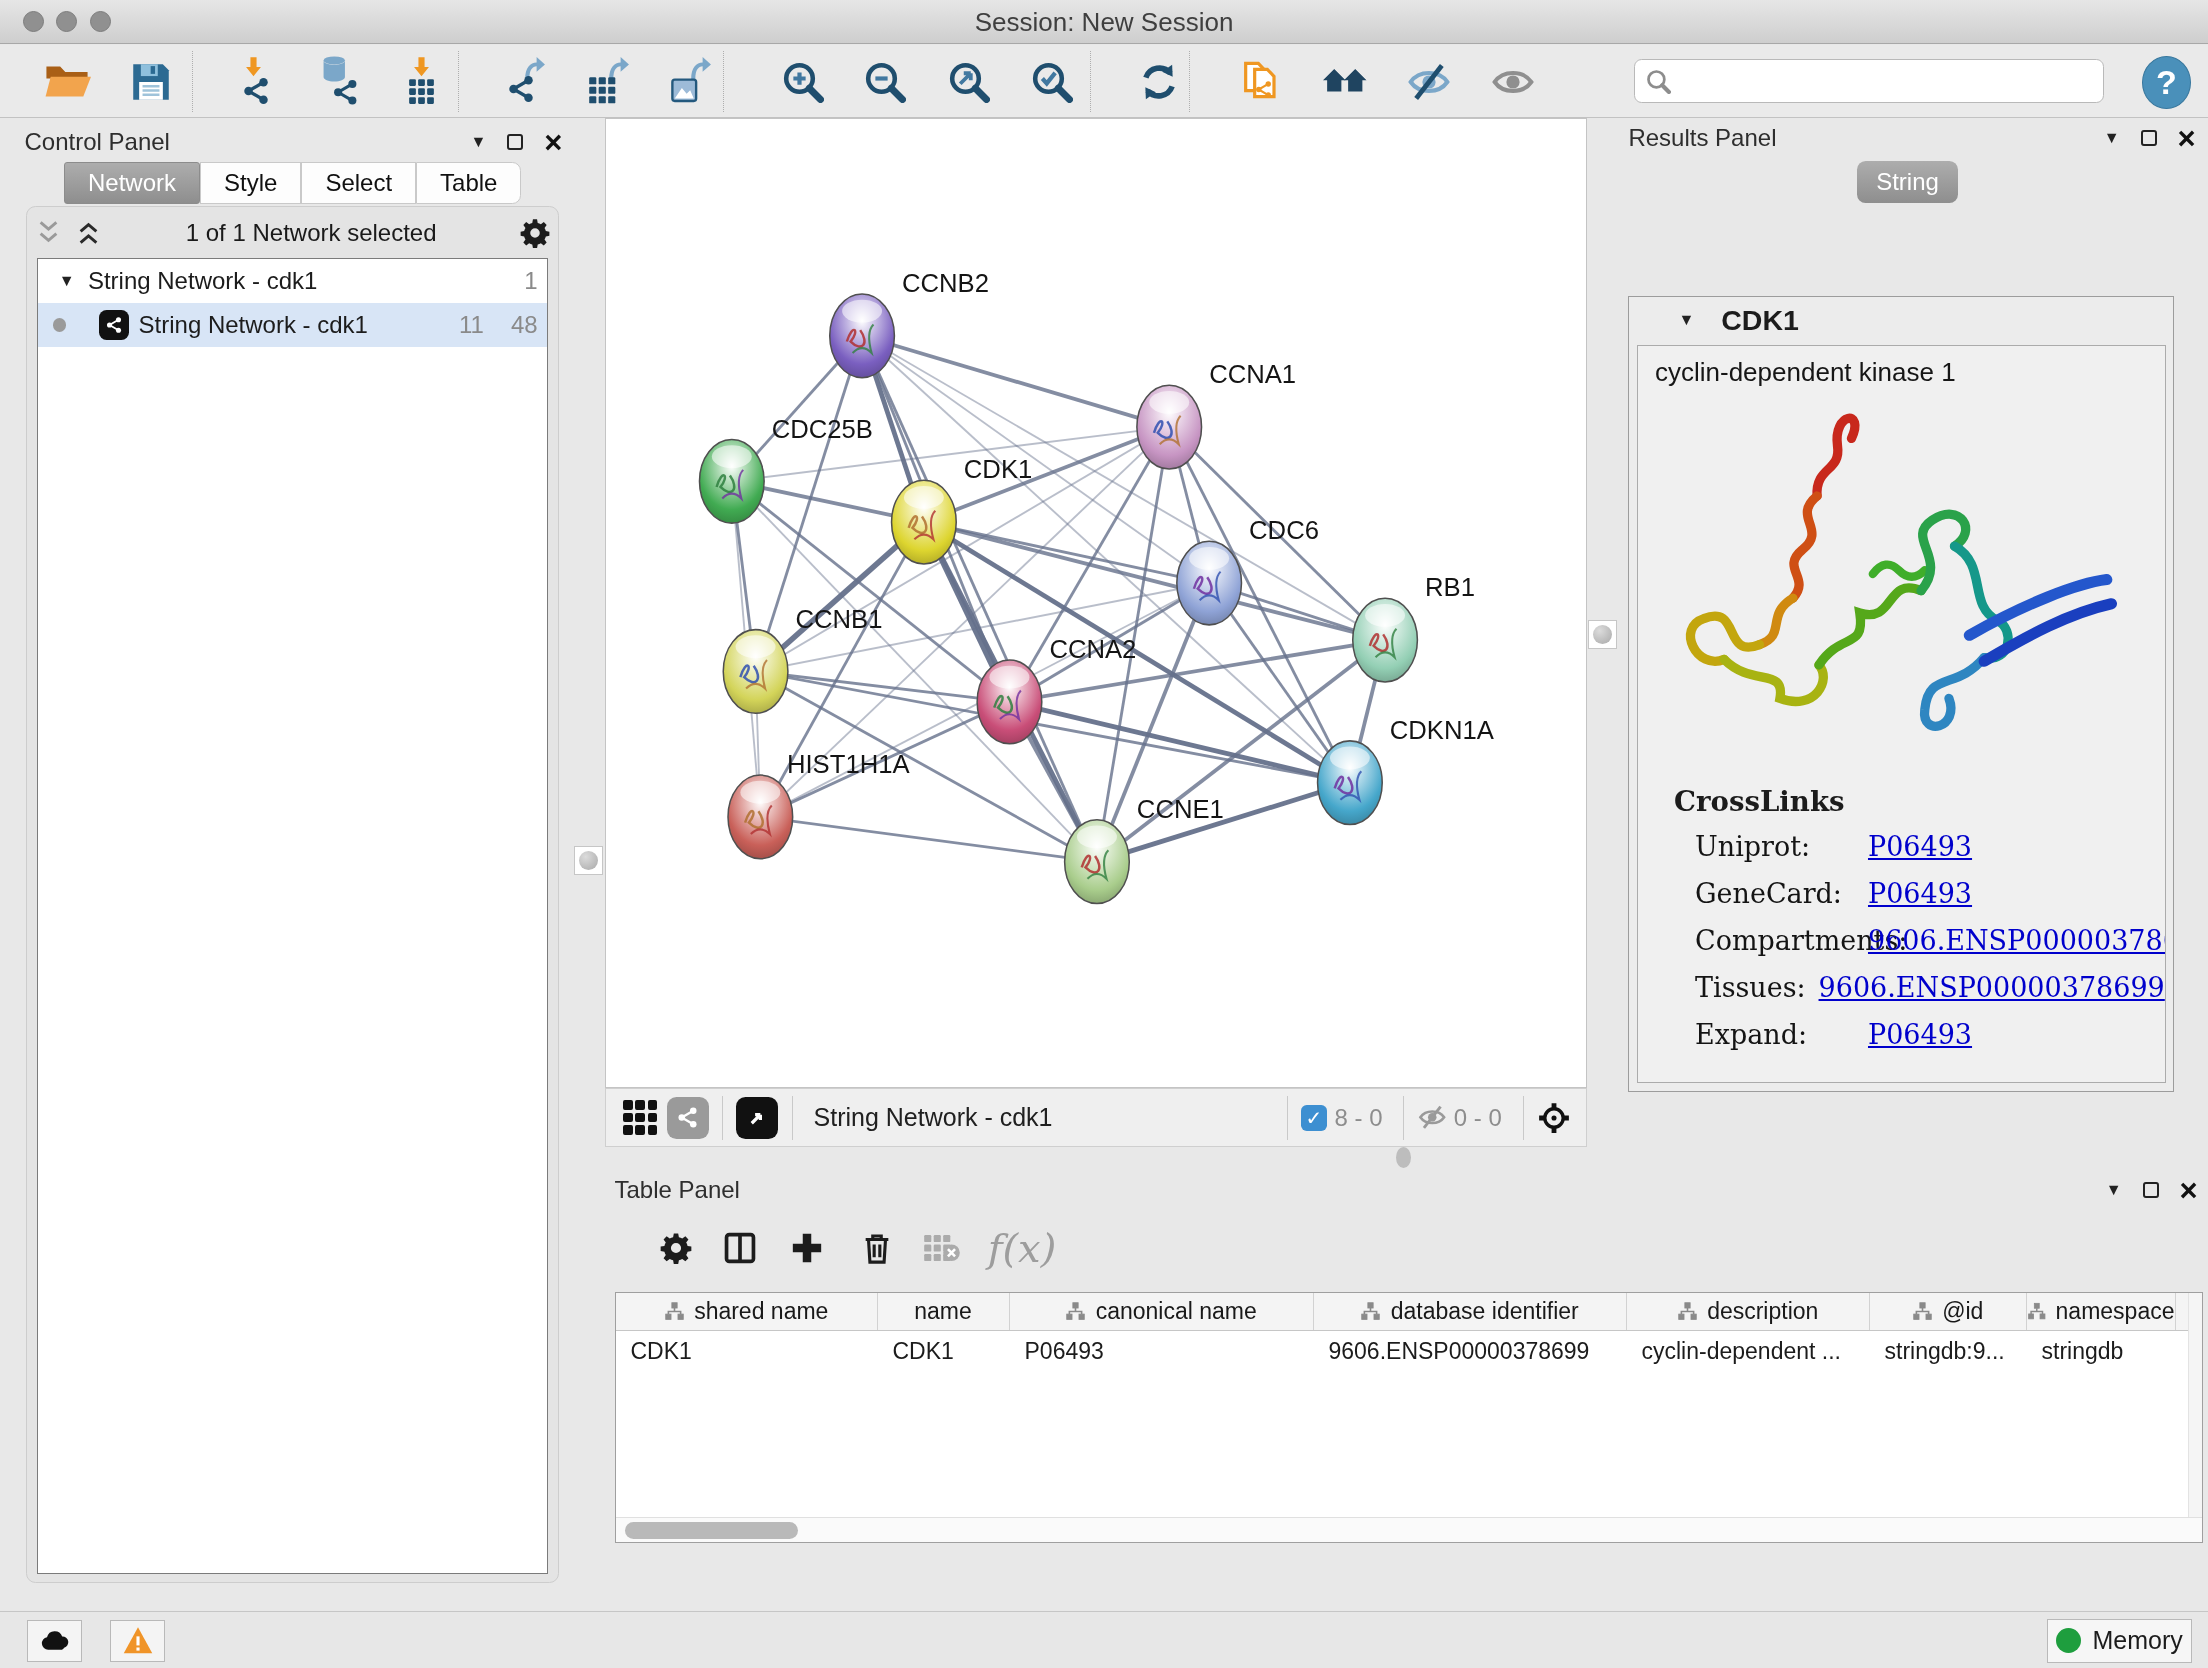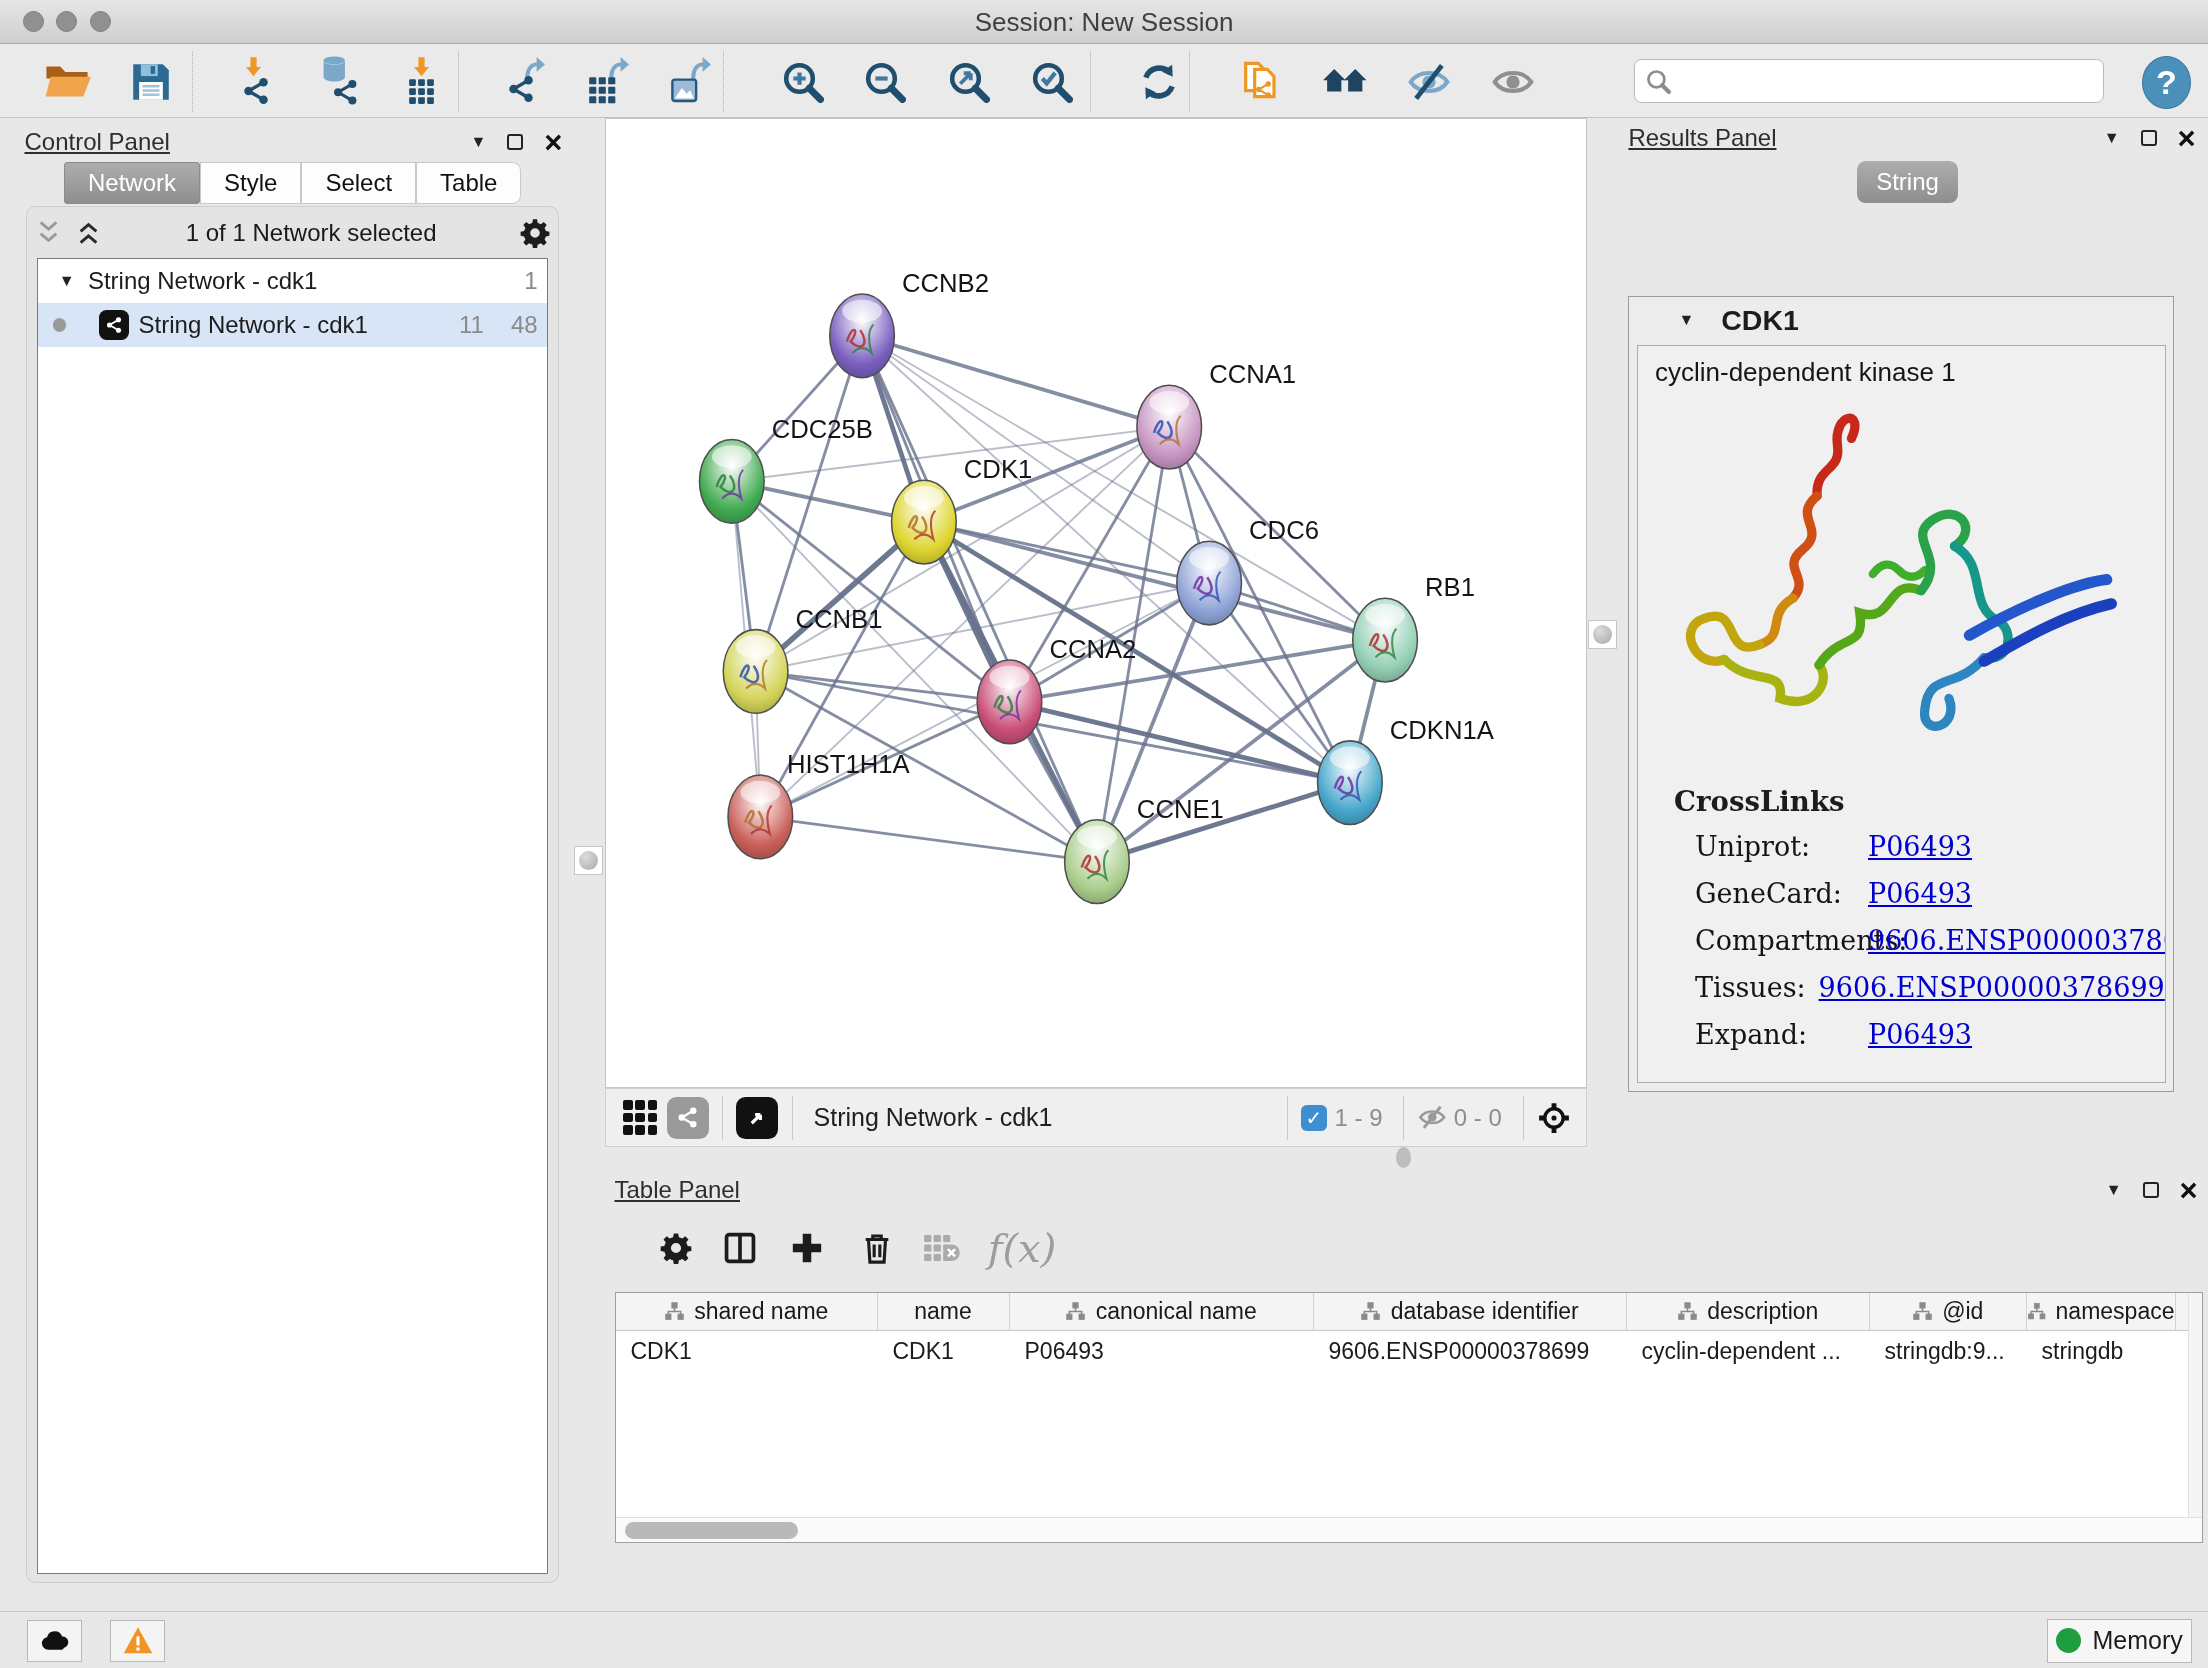--- a/index.html
+++ b/index.html
@@ -20,21 +20,21 @@
     align-items:center; justify-content:center; cursor:default; }
   .tb-sep { position:absolute; top:5.7px; height:61px; border-left:1.9px dotted #aeaeae; }
   #search-box { position:absolute; left:1634px; top:14.3px; width:470px; height:44px;
     background:#fff; border:1px solid #b9b9b9; border-radius:7.6px; display:flex; align-items:center; padding:0 11.4px; }
   #search-box input { border:none; outline:none; flex:1; font-size:23px; font-family:"Liberation Sans",sans-serif; background:transparent; }
   #help-btn { position:absolute; left:2142px; top:10.5px; width:49px; height:53px; border-radius:50%;
     background:#4a90ba; color:#fff; font-size:34px; font-weight:bold; display:flex; align-items:center; justify-content:center;
     border:1.9px solid #39789e; }
 
   
-  .panel-title { font-size:24px; color:#2e2e2e;text-decoration:underline; }
+  .panel-title { font-size:24px; color:#2e2e2e; }
   .ph-icons { display:flex; align-items:center; gap:21px; }
   .glyph-tri { font-size:16px; color:#222; }
   .sq-icon { width:16px; height:16px; border:2.4px solid #222; border-radius:2.9px; display:inline-block; }
   .x-icon { font-size:31px; font-weight:bold; color:#111; line-height:19px; }
 
   
   #control-panel { position:absolute; left:15px; top:122px; width:555px; height:1472px; }
   #cp-header { position:absolute; left:9.5px; right:7.6px; top:0; height:40px; display:flex; justify-content:space-between; align-items:center; }
   #cp-tabs { position:absolute; left:49px; top:40px; display:flex; }
   .pill { height:42px; line-height:40px; padding:0 23px; background:#fdfdfd; border:1px solid #c9c9c9; font-size:24px; color:#101010; }
@@ -607,21 +607,21 @@
       <svg width="23" height="23" viewBox="0 0 24 24">
         <path d="M6 18 L15 9 M15 9 H9.5 M15 9 V14.5" stroke="#fff" stroke-width="3.4" fill="none"></path>
       </svg>
     </span>
   <span class="nt-sep"></span>
   <span id="nv-title">String Network - cdk1</span>
   <span class="nt-sep"></span>
   <span id="nv-checkbox">
       <span>✓</span>
     </span>
-  <span class="nv-count">1 - 9</span>
+  <span class="nv-count">8 - 0</span>
   <span class="nt-sep"></span>
   <svg width="28.5" height="28.5" viewBox="0 0 24 24">
       <g style="color:#9a9a9a">
         <use href="#sym-eye"></use>
       </g>
       <path d="M5 21 L19 3" stroke="#9a9a9a" stroke-width="2.4"></path>
     </svg>
   <span class="nv-count">0 - 0</span>
   <span class="nt-sep"></span>
   <svg width="34" height="34" viewBox="0 0 24 24" style="color:#111;margin-right:15px">

